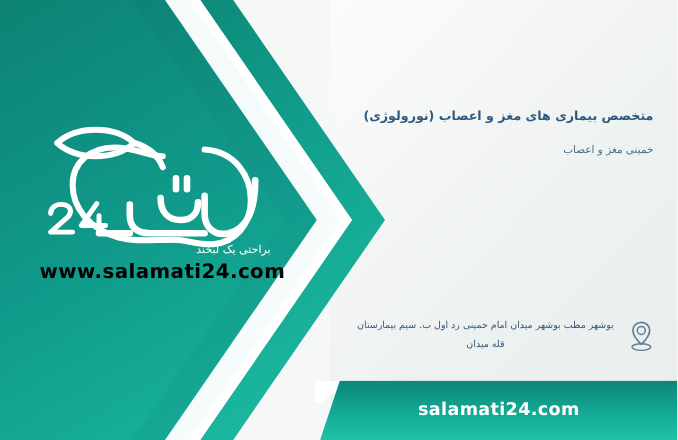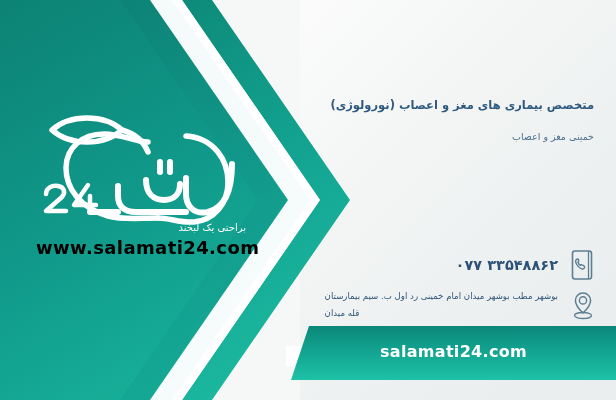--- a/index.html
+++ b/index.html
@@ -98,30 +98,30 @@
   }
   .phone-num{
     direction:rtl;color:#2e5275;font-size:14.5px;font-weight:bold;
     letter-spacing:.6px;white-space:nowrap;
   }
   .contact-addr{
     position:absolute;right:18px;top:288px;
     display:flex;align-items:flex-start;justify-content:flex-end;gap:10px;
   }
   .addr-lines{
-    direction:rtl;text-align:left;color:#2f5477;font-size:8.6px;
+    direction:rtl;text-align:center;color:#2f5477;font-size:8.6px;
     line-height:17px;max-width:272px;
   }
   .addr-lines div{white-space:nowrap;}
   .ico{width:30px;height:34px;flex:0 0 30px;}
   .ico svg{display:block;width:30px;height:34px;}
 
   
   .bottom-bar{
-    position:absolute;left:291px;top:326px;width:325px;height:54px;
+    position:absolute;left:291px;top:346px;width:325px;height:54px;
     background:linear-gradient(180deg,#0b877a 0%,#14a994 55%,#1ec2a6 100%);
     clip-path:polygon(18px 0,325px 0,325px 54px,0 54px);
   }
   .bottom-bar .nick{
     position:absolute;left:0;right:0;top:16px;text-align:center;
     color:#ffffff;font-size:16px;font-weight:bold;letter-spacing:.3px;
   }
   .bar-notch{
     position:absolute;left:286px;top:346px;width:26px;height:20px;
     background:#ffffff;
@@ -169,30 +169,20 @@
         <path d="M72 88 L72 104"></path>
       </g>
     </svg>
     <div class="logo-tagline">براحتی یک لبخند</div>
     <div class="logo-url">www.salamati24.com</div>
   </div>
 
   <div class="doc-spec">متخصص بیماری های مغز و اعصاب (نورولوژی)</div>
   <div class="doc-role">خمینی مغز و اعصاب</div>
 
-  <div class="contact-phone">
-    <div class="phone-num">۳۳۵۴۸۸۶۲ ۰۷۷</div>
-    <div class="ico">
-      <svg viewBox="0 0 30 34">
-        <rect x="4.5" y="3" width="19" height="28" rx="2.5" fill="none" stroke="#5d7f94" stroke-width="1.6"></rect>
-        <line x1="20.5" y1="3" x2="20.5" y2="31" stroke="#5d7f94" stroke-width="1.3"></line>
-        <path d="M10 11 c-1.6 0 -2.6 1.2 -2.3 2.8 c.5 3 3.2 6.2 6 7 c1.6 .5 2.9 -.4 2.9 -1.9 c0 -.8 -.5 -1.3 -1.4 -1.6 l-1.4 -.5 c-.6 -.2 -1 0 -1.3 .5 c-1.3 -.7 -2.2 -1.8 -2.6 -3.1 c.6 -.2 .9 -.6 .8 -1.2 l-.2 -1.4 c-.1 -.4 -.4 -.6 -.5 -.6 z" fill="none" stroke="#5d7f94" stroke-width="1.4" stroke-linejoin="round"></path>
-      </svg>
-    </div>
-  </div>
 
   <div class="contact-addr">
     <div class="addr-lines">
       <div>بوشهر مطب بوشهر میدان امام خمینی رد اول ب. سیم بیمارستان</div>
       <div>قله میدان</div>
     </div>
     <div class="ico">
       <svg viewBox="0 0 30 34">
         <path d="M15 5 c-4.3 0 -7.6 3.3 -7.6 7.4 c0 5.3 7.6 12.6 7.6 12.6 s7.6 -7.3 7.6 -12.6 c0 -4.1 -3.3 -7.4 -7.6 -7.4 z" fill="none" stroke="#5d7f94" stroke-width="1.5"></path>
         <circle cx="15" cy="12.4" r="3.6" fill="none" stroke="#5d7f94" stroke-width="1.4"></circle>

